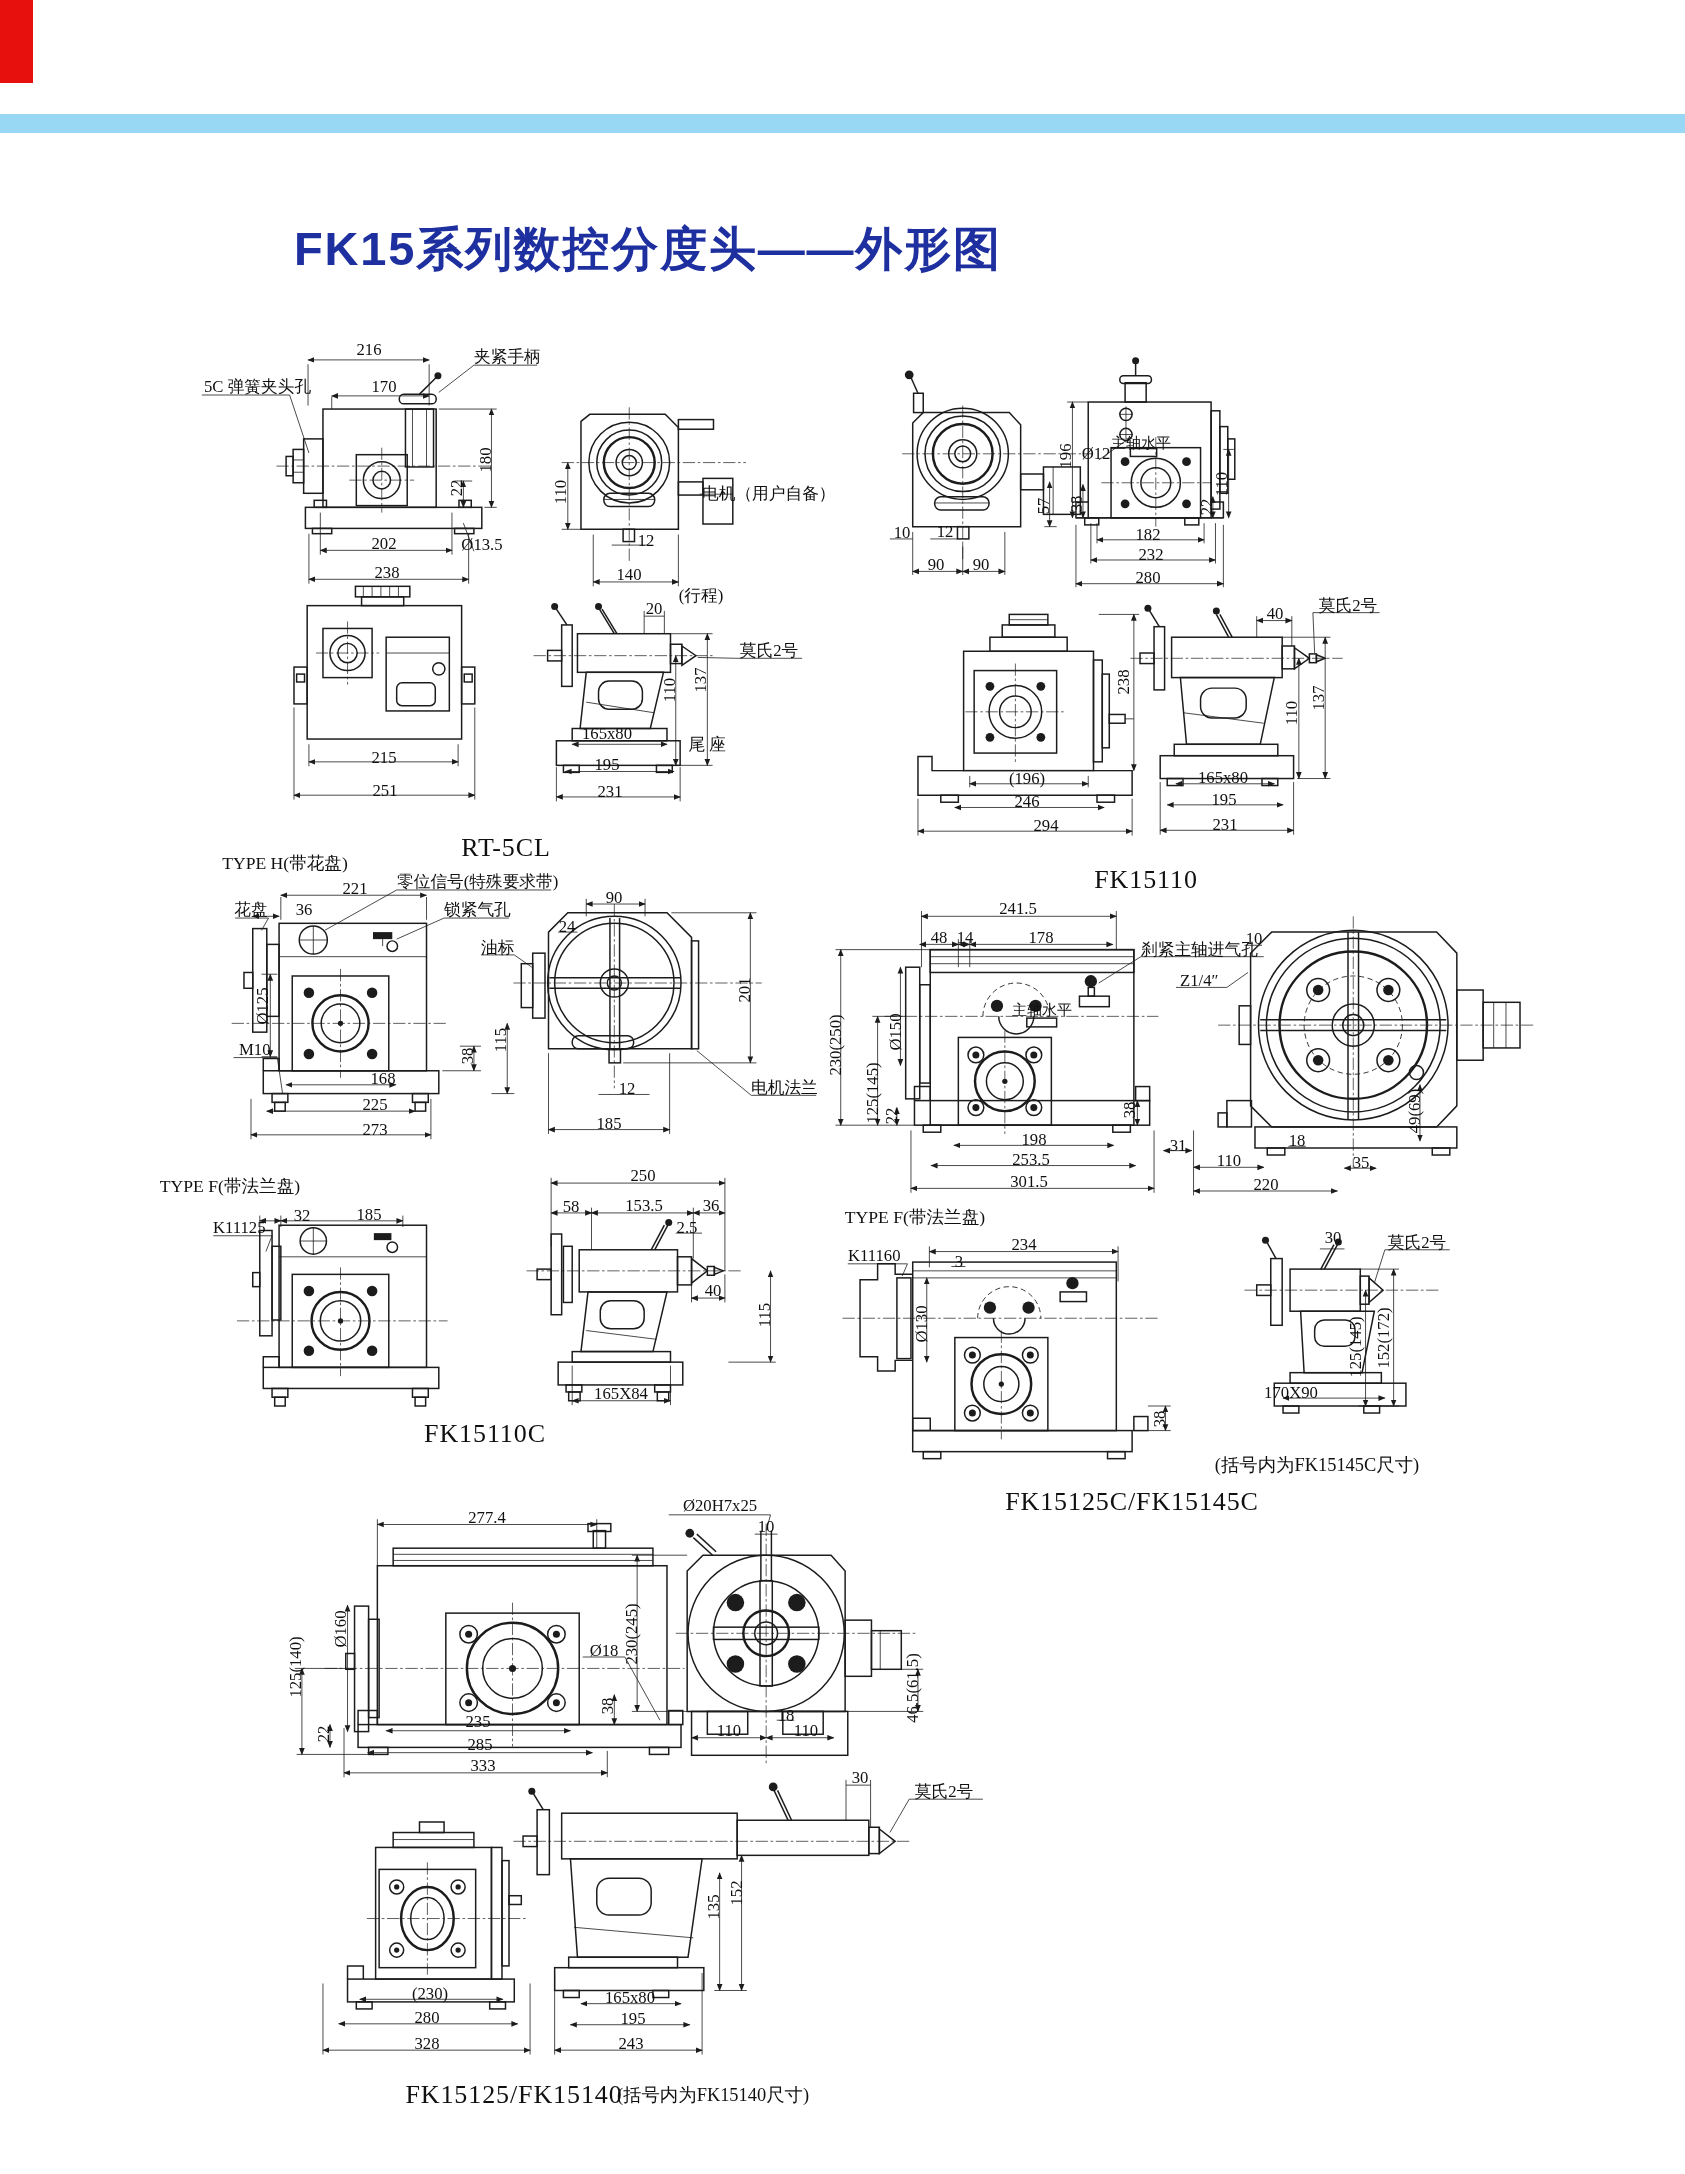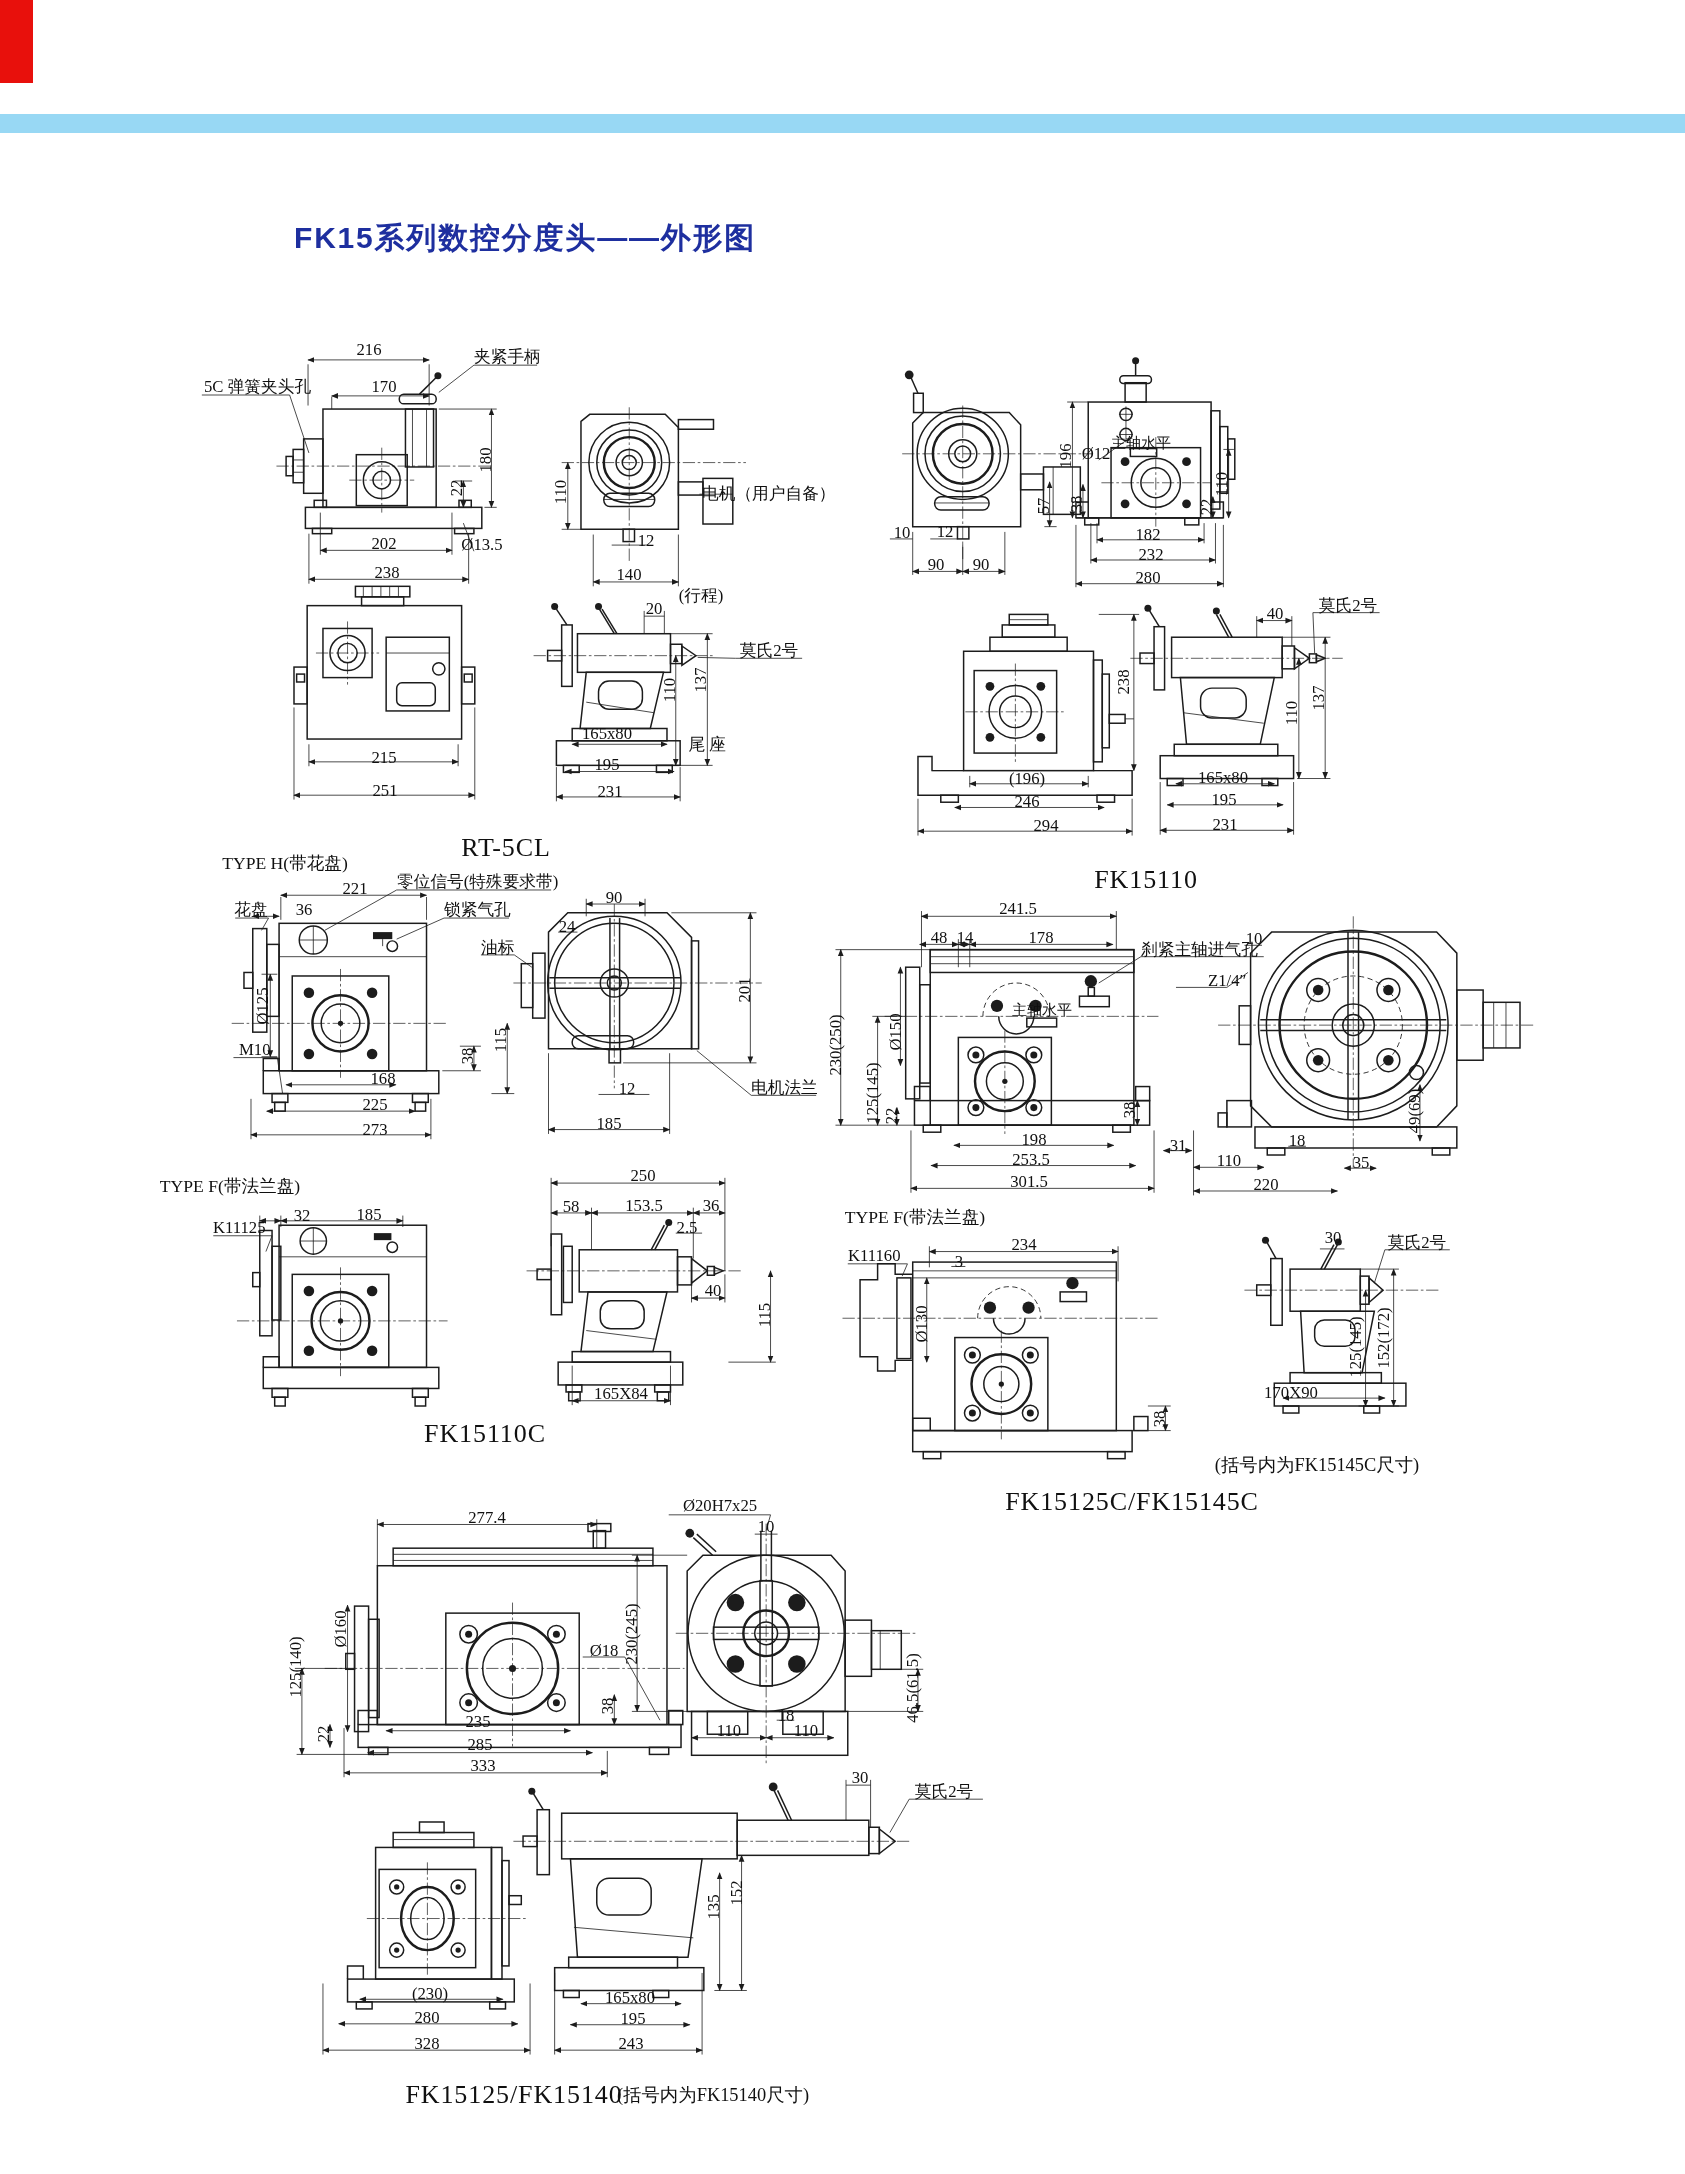--- a/index.html
+++ b/index.html
@@ -2,21 +2,21 @@
 <html style="font-size:14px"><head>
 <meta charset="utf-8">
 <style>
   html,body{margin:0;padding:0;background:#ffffff;}
   body{width:1685px;height:2174px;position:relative;overflow:hidden;
        font-family:"Liberation Serif","DejaVu Serif",serif;color:#111;}
   #corner-mark{position:absolute;left:0;top:0;width:33px;height:83px;}
   #top-band{position:absolute;left:0;top:114px;width:100%;height:19.3px;}
   #page-title{position:absolute;left:294px;top:218px;white-space:nowrap;
       font-family:"Liberation Sans","DejaVu Sans",sans-serif;
-      font-weight:bold;font-size:30px;letter-spacing:1.8px;}
+      font-weight:bold;font-size:47px;letter-spacing:1.8px;}
   #canvas{position:absolute;left:0;top:0;width:1685px;height:2174px;}
   #art{position:absolute;left:0;top:0;}
   .lbl{position:absolute;white-space:nowrap;transform:translate(-50%,-50%);
        line-height:1;color:#101010;}
   .lbl.la{transform:translate(0,-50%);}
   .lbl.rot{transform:translate(-50%,-50%) rotate(-90deg);}
   .dimt{font-size:16.7px;}
   .tiny{font-size:15px;}
   .cjk{font-size:16.7px;}
   .cjkbig{font-size:17px;letter-spacing:3.5px;}
@@ -890,21 +890,21 @@
     <span class="lbl dimt" style="left: 621px; top: 1394px;">165X84</span>
     <span class="lbl head" style="left: 285px; top: 864px;">TYPE H(带花盘)</span>
     <span class="lbl head" style="left: 230px; top: 1187px;">TYPE F(带法兰盘)</span>
     <span class="lbl cap" style="left: 485px; top: 1434px;">FK15110C</span>
     <span class="lbl dimt" style="left: 1018px; top: 909px;">241.5</span>
     <span class="lbl dimt" style="left: 939px; top: 938px;">48</span>
     <span class="lbl dimt" style="left: 965px; top: 938px;">14</span>
     <span class="lbl dimt" style="left: 1041px; top: 938px;">178</span>
     <span class="lbl cjk la" style="left: 1141px; top: 950px;">刹紧主轴进气孔</span>
     <span class="lbl dimt" style="left: 1254px; top: 939px;">10</span>
-    <span class="lbl dimt la" style="left: 1180px; top: 981px; margin-left: 28px;">Z1/4″</span>
+    <span class="lbl dimt la" style="left: 1180px; top: 981px;">Z1/4″</span>
     <span class="lbl tiny" style="left: 1042px; top: 1010px;">主轴水平</span>
     <span class="lbl dimt rot" style="left: 896px; top: 1032px;">Ø150</span>
     <span class="lbl dimt rot" style="left: 836px; top: 1045px;">230(250)</span>
     <span class="lbl dimt rot" style="left: 873px; top: 1093px;">125(145)</span>
     <span class="lbl dimt rot" style="left: 892px; top: 1116px;">22</span>
     <span class="lbl dimt" style="left: 1034px; top: 1140px;">198</span>
     <span class="lbl dimt" style="left: 1031px; top: 1160px;">253.5</span>
     <span class="lbl dimt" style="left: 1029px; top: 1182px;">301.5</span>
     <span class="lbl dimt rot" style="left: 1130px; top: 1110px;">38</span>
     <span class="lbl dimt" style="left: 1178px; top: 1146px;">31</span>

